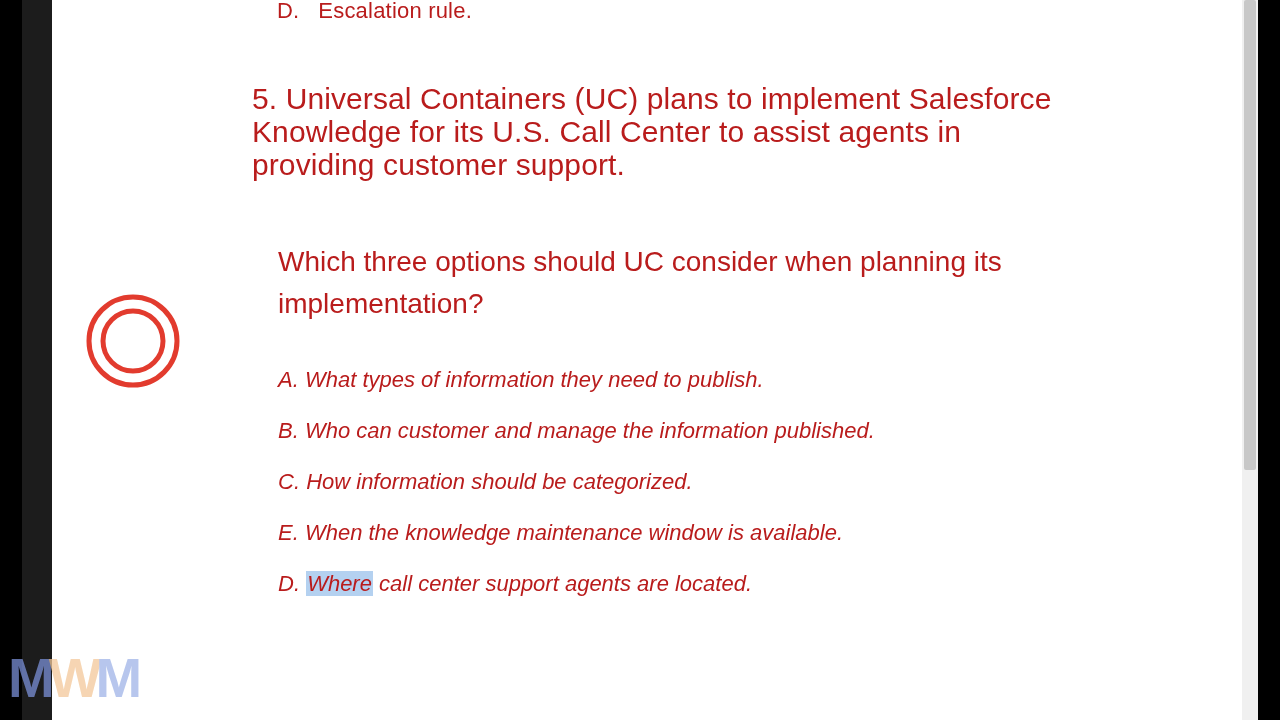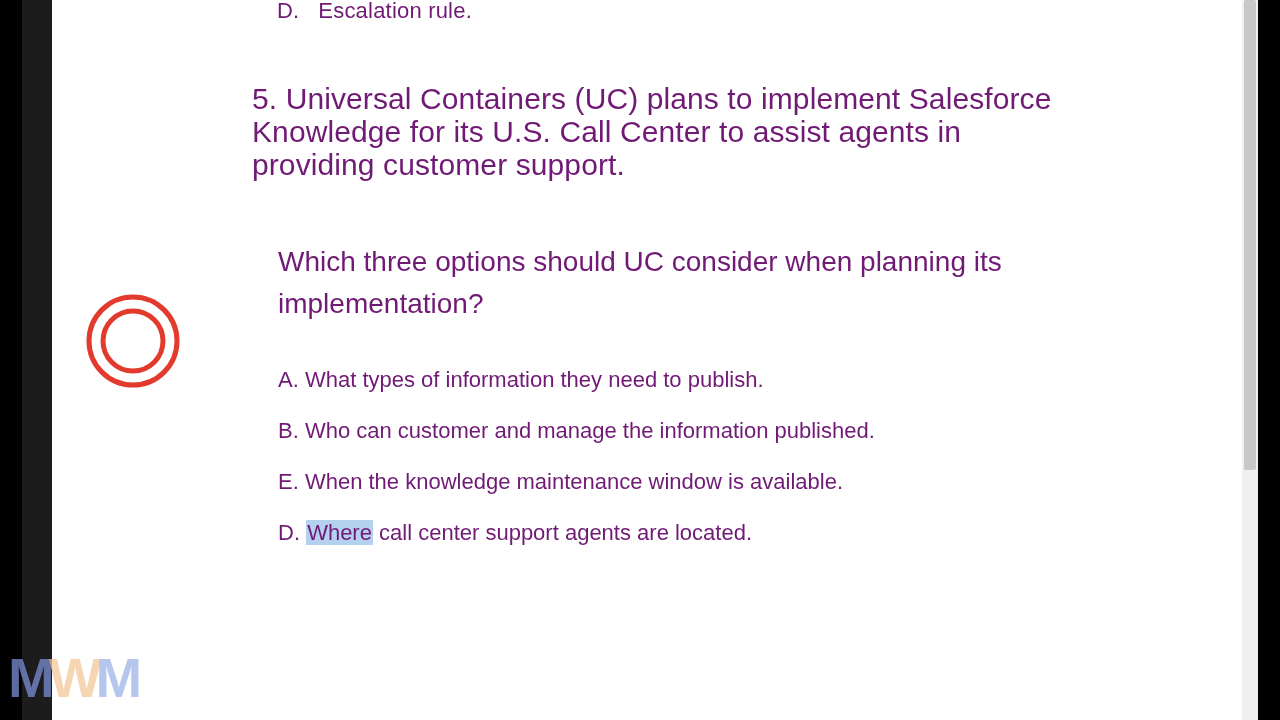--- a/index.html
+++ b/index.html
@@ -19,21 +19,21 @@
     height: 720px;
     background: #1c1c1c;
   }
   .page {
     position: absolute;
     left: 30px;
     top: 0;
     width: 1200px;
     height: 720px;
     background: #fff;
-    color: #701a75;
+    color: #b91c1c;
     padding: 0;
   }
   .content {
     position: relative;
     padding-left: 200px;
     padding-right: 180px;
     padding-top: 0;
     font-size: 22px;
     line-height: 1.5;
   }
@@ -53,20 +53,21 @@
     letter-spacing: 0.1px;
   }
   .q5-sub {
     padding-left: 26px;
     margin-top: 60px;
     font-size: 28px;
   }
   .q5-options {
     padding-left: 26px;
     margin-top: 38px;
+    font-style: italic;
   }
   .opt {
     font-size: 22px;
     margin-bottom: 18px;
     position: relative;
   }
   .highlight {
     background: #b4d1f0;
     padding: 0 1px;
   }
@@ -132,20 +133,24 @@
         <div class="q5-options">
           <div class="opt">
             <span>A.</span>
             <span>What types of information they need to publish.</span>
           </div>
           <div class="opt">
             <span>B.</span>
             <span>Who can customer and manage the information published.</span>
           </div>
           <div class="opt">
+            <span>C.</span>
+            <span>How information should be categorized.</span>
+          </div>
+          <div class="opt">
             <span>E.</span>
             <span>When the knowledge maintenance window is available.</span>
           </div>
           <div class="opt">
             <span>D.</span>
             <span class="highlight">Where</span><span> call center support agents are located.</span>
           </div>
         </div>
       </div>
 

